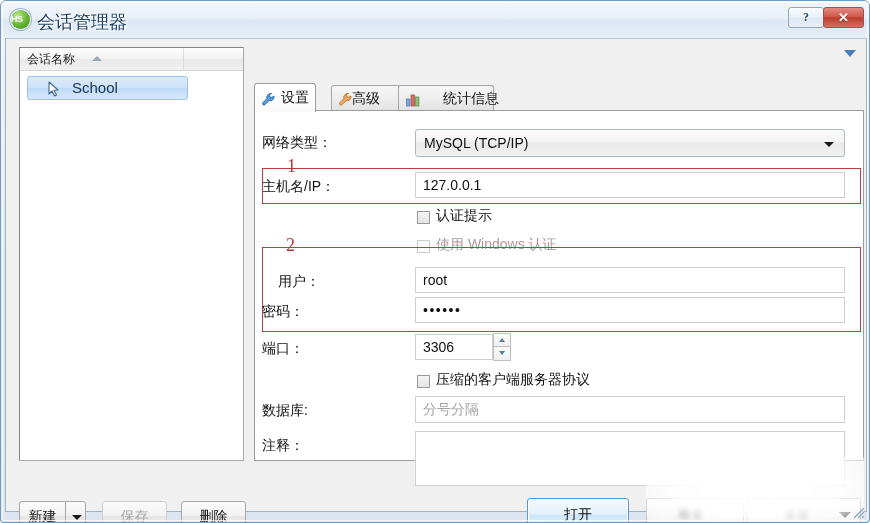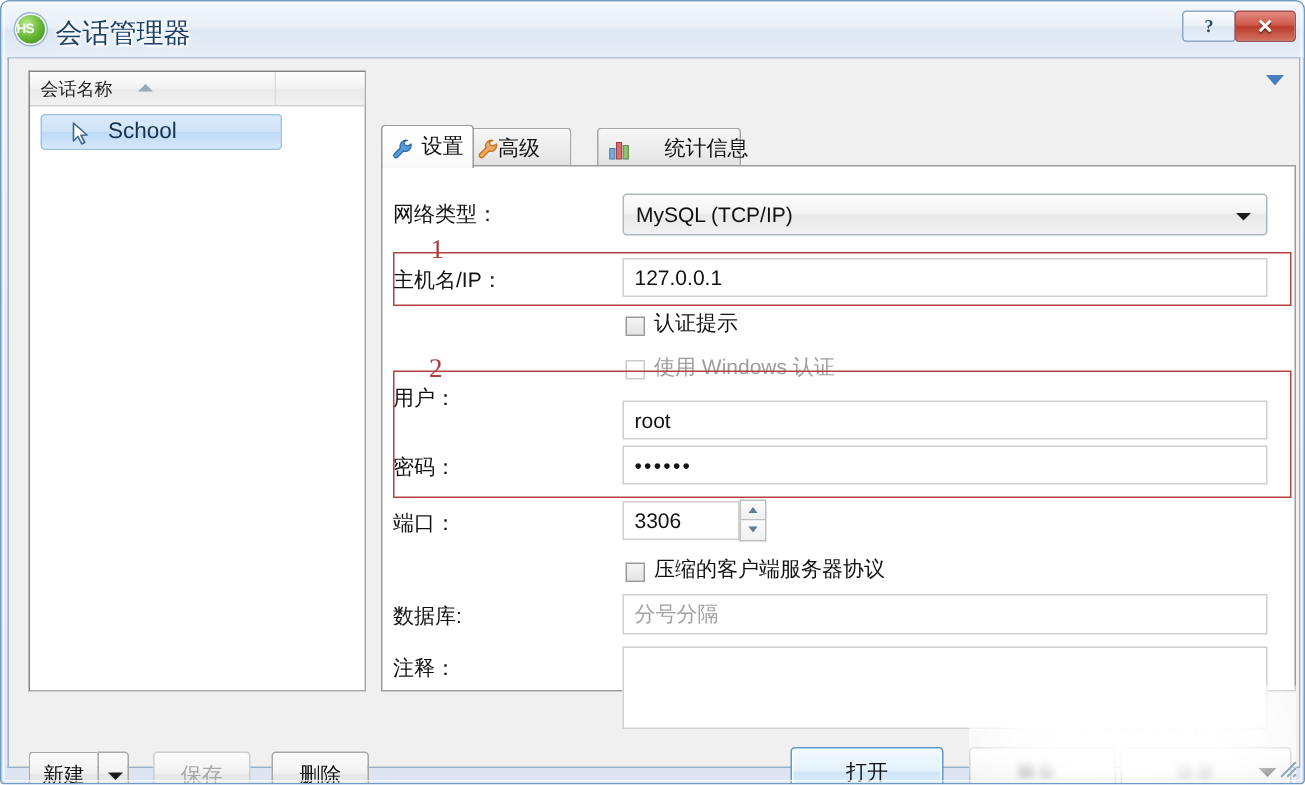--- a/index.html
+++ b/index.html
@@ -207,21 +207,21 @@
   }
   .tab.active {
     top: 0;
     height: 29px;
     line-height: 26px;
     background: linear-gradient(to bottom, #ffffff 0%, #fdfdfd 60%, #fafafa 100%);
     border-color: #9c9c9c;
     z-index: 5;
   }
   #tab-settings { left: 0; width: 62px; }
-  #tab-advanced { left: 57px; width: 70px; padding-left: 20px; }
+  #tab-advanced { left: 77px; width: 70px; padding-left: 20px; }
   #tab-stats    { left: 144px; width: 96px; padding-left: 44px; }
   .tab-icon {
     position: absolute;
     left: 6px;
     width: 16px; height: 16px;
   }
   #tab-settings .tab-icon { top: 6px; }
   #tab-advanced .tab-icon { top: 5px; }
   #tab-stats .tab-icon    { top: 5px; }
 
@@ -555,21 +555,21 @@
     <div class="checkbox-row" style="left:411px; top:172px;">
       <span class="cb-box"></span>
       <span class="cb-label">认证提示</span>
     </div>
 
     <div class="checkbox-row" style="left:411px; top:201px;">
       <span class="cb-box disabled"></span>
       <span class="cb-label disabled">使用 Windows 认证</span>
     </div>
 
-    <div class="form-label" style="left:256px; top:218px;">用户：</div>
+    <div class="form-label" style="left:256px; top:234px;padding-left:16px;">用户：</div>
     <div class="field" style="left:409px; top:228px; width:430px;">root</div>
 
     <div class="form-label" style="left:256px; top:264px;">密码：</div>
     <div class="field" style="left:409px; top:258px; width:430px; letter-spacing:1.5px;">••••••</div>
 
     <div class="form-label" style="left:256px; top:301px;">端口：</div>
     <div class="field" id="port-field">3306</div>
     <div id="port-spinner">
       <span class="spin-btn up">
         <span class="spin-arrow"></span>

